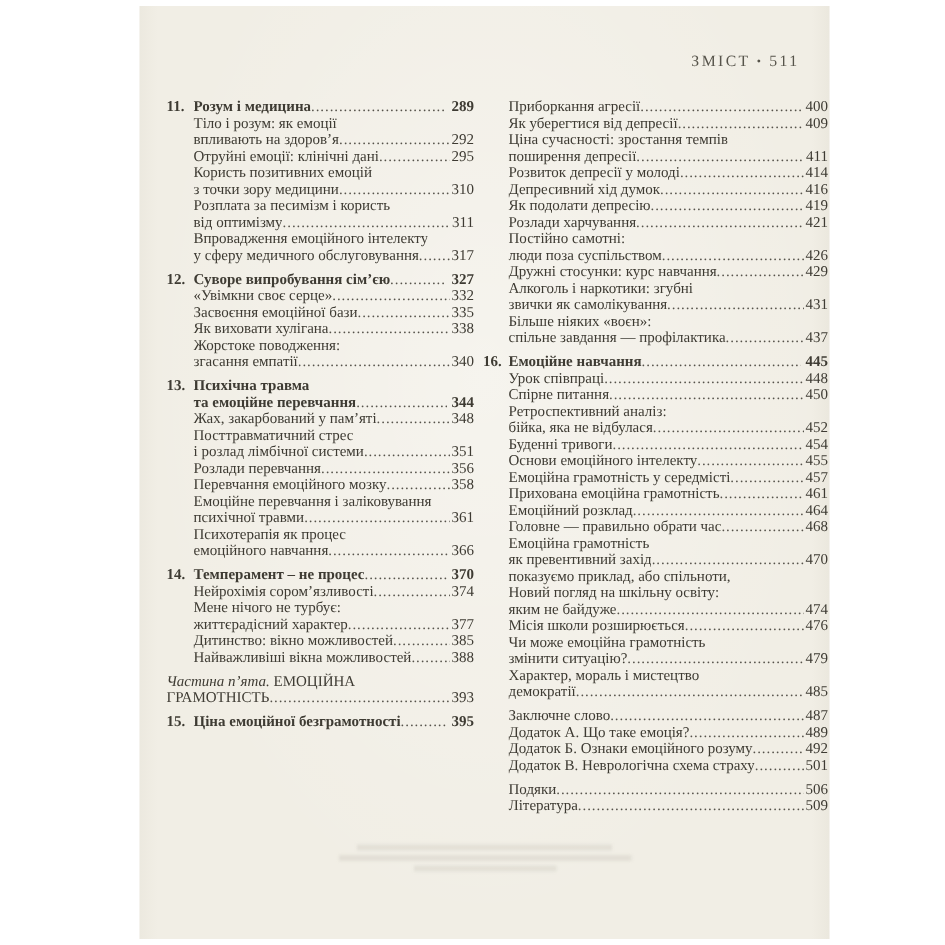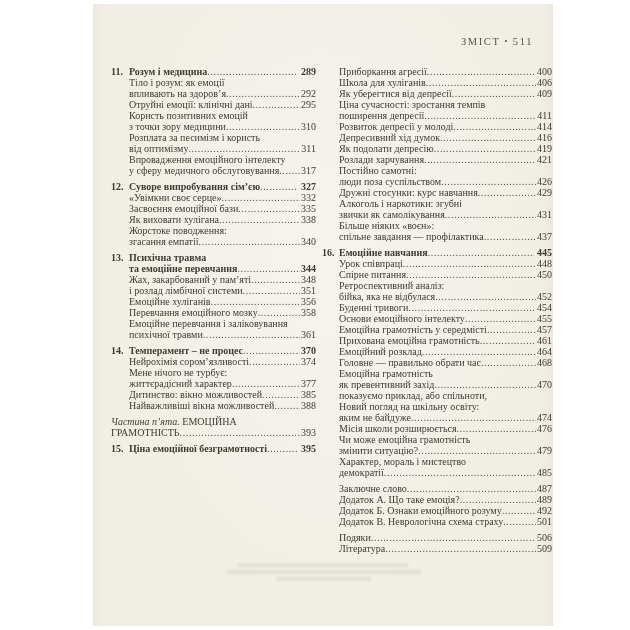--- a/index.html
+++ b/index.html
@@ -170,47 +170,60 @@
         </div>
         <div class="entry sub">
           <div class="ln">
             <span class="t">Жах, закарбований у пам’яті</span>
             <span class="dots"></span>
             <span class="pg">348</span>
           </div>
         </div>
         <div class="entry sub">
           <div class="ln">
+            <span class="t">Посттравматичний стрес</span>
+          </div>
+          <div class="ln">
             <span class="t">і розлад лімбічної системи</span>
             <span class="dots"></span>
             <span class="pg">351</span>
           </div>
         </div>
         <div class="entry sub">
           <div class="ln">
-            <span class="t">Емоційне хуліганів</span>
+            <span class="t">Розлади перевчання</span>
             <span class="dots"></span>
             <span class="pg">356</span>
           </div>
         </div>
         <div class="entry sub">
           <div class="ln">
             <span class="t">Перевчання емоційного мозку</span>
             <span class="dots"></span>
             <span class="pg">358</span>
           </div>
         </div>
         <div class="entry sub">
           <div class="ln">
             <span class="t">Емоційне перевчання і заліковування</span>
           </div>
           <div class="ln">
             <span class="t">психічної травми</span>
             <span class="dots"></span>
             <span class="pg">361</span>
+          </div>
+        </div>
+        <div class="entry sub">
+          <div class="ln">
+            <span class="t">Психотерапія як процес</span>
+          </div>
+          <div class="ln">
+            <span class="t">емоційного навчання</span>
+            <span class="dots"></span>
+            <span class="pg">366</span>
           </div>
         </div>
         <div class="entry chapter gap">
           <div class="ln">
             <span class="num">14.</span>
             <span class="t">Темперамент – не процес</span>
             <span class="dots"></span>
             <span class="pg">370</span>
           </div>
         </div>
@@ -264,27 +277,20 @@
             <span class="pg">395</span>
           </div>
         </div>
       </div>
     <div class="col col-right" id="col-right">
         <div class="entry sub">
           <div class="ln">
             <span class="t">Приборкання агресії</span>
             <span class="dots"></span>
             <span class="pg">400</span>
-          </div>
-        </div>
-        <div class="entry sub">
-          <div class="ln">
-            <span class="t">Школа для хуліганів</span>
-            <span class="dots"></span>
-            <span class="pg">406</span>
           </div>
         </div>
         <div class="entry sub">
           <div class="ln">
             <span class="t">Як уберегтися від депресії</span>
             <span class="dots"></span>
             <span class="pg">409</span>
           </div>
         </div>
         <div class="entry sub">

